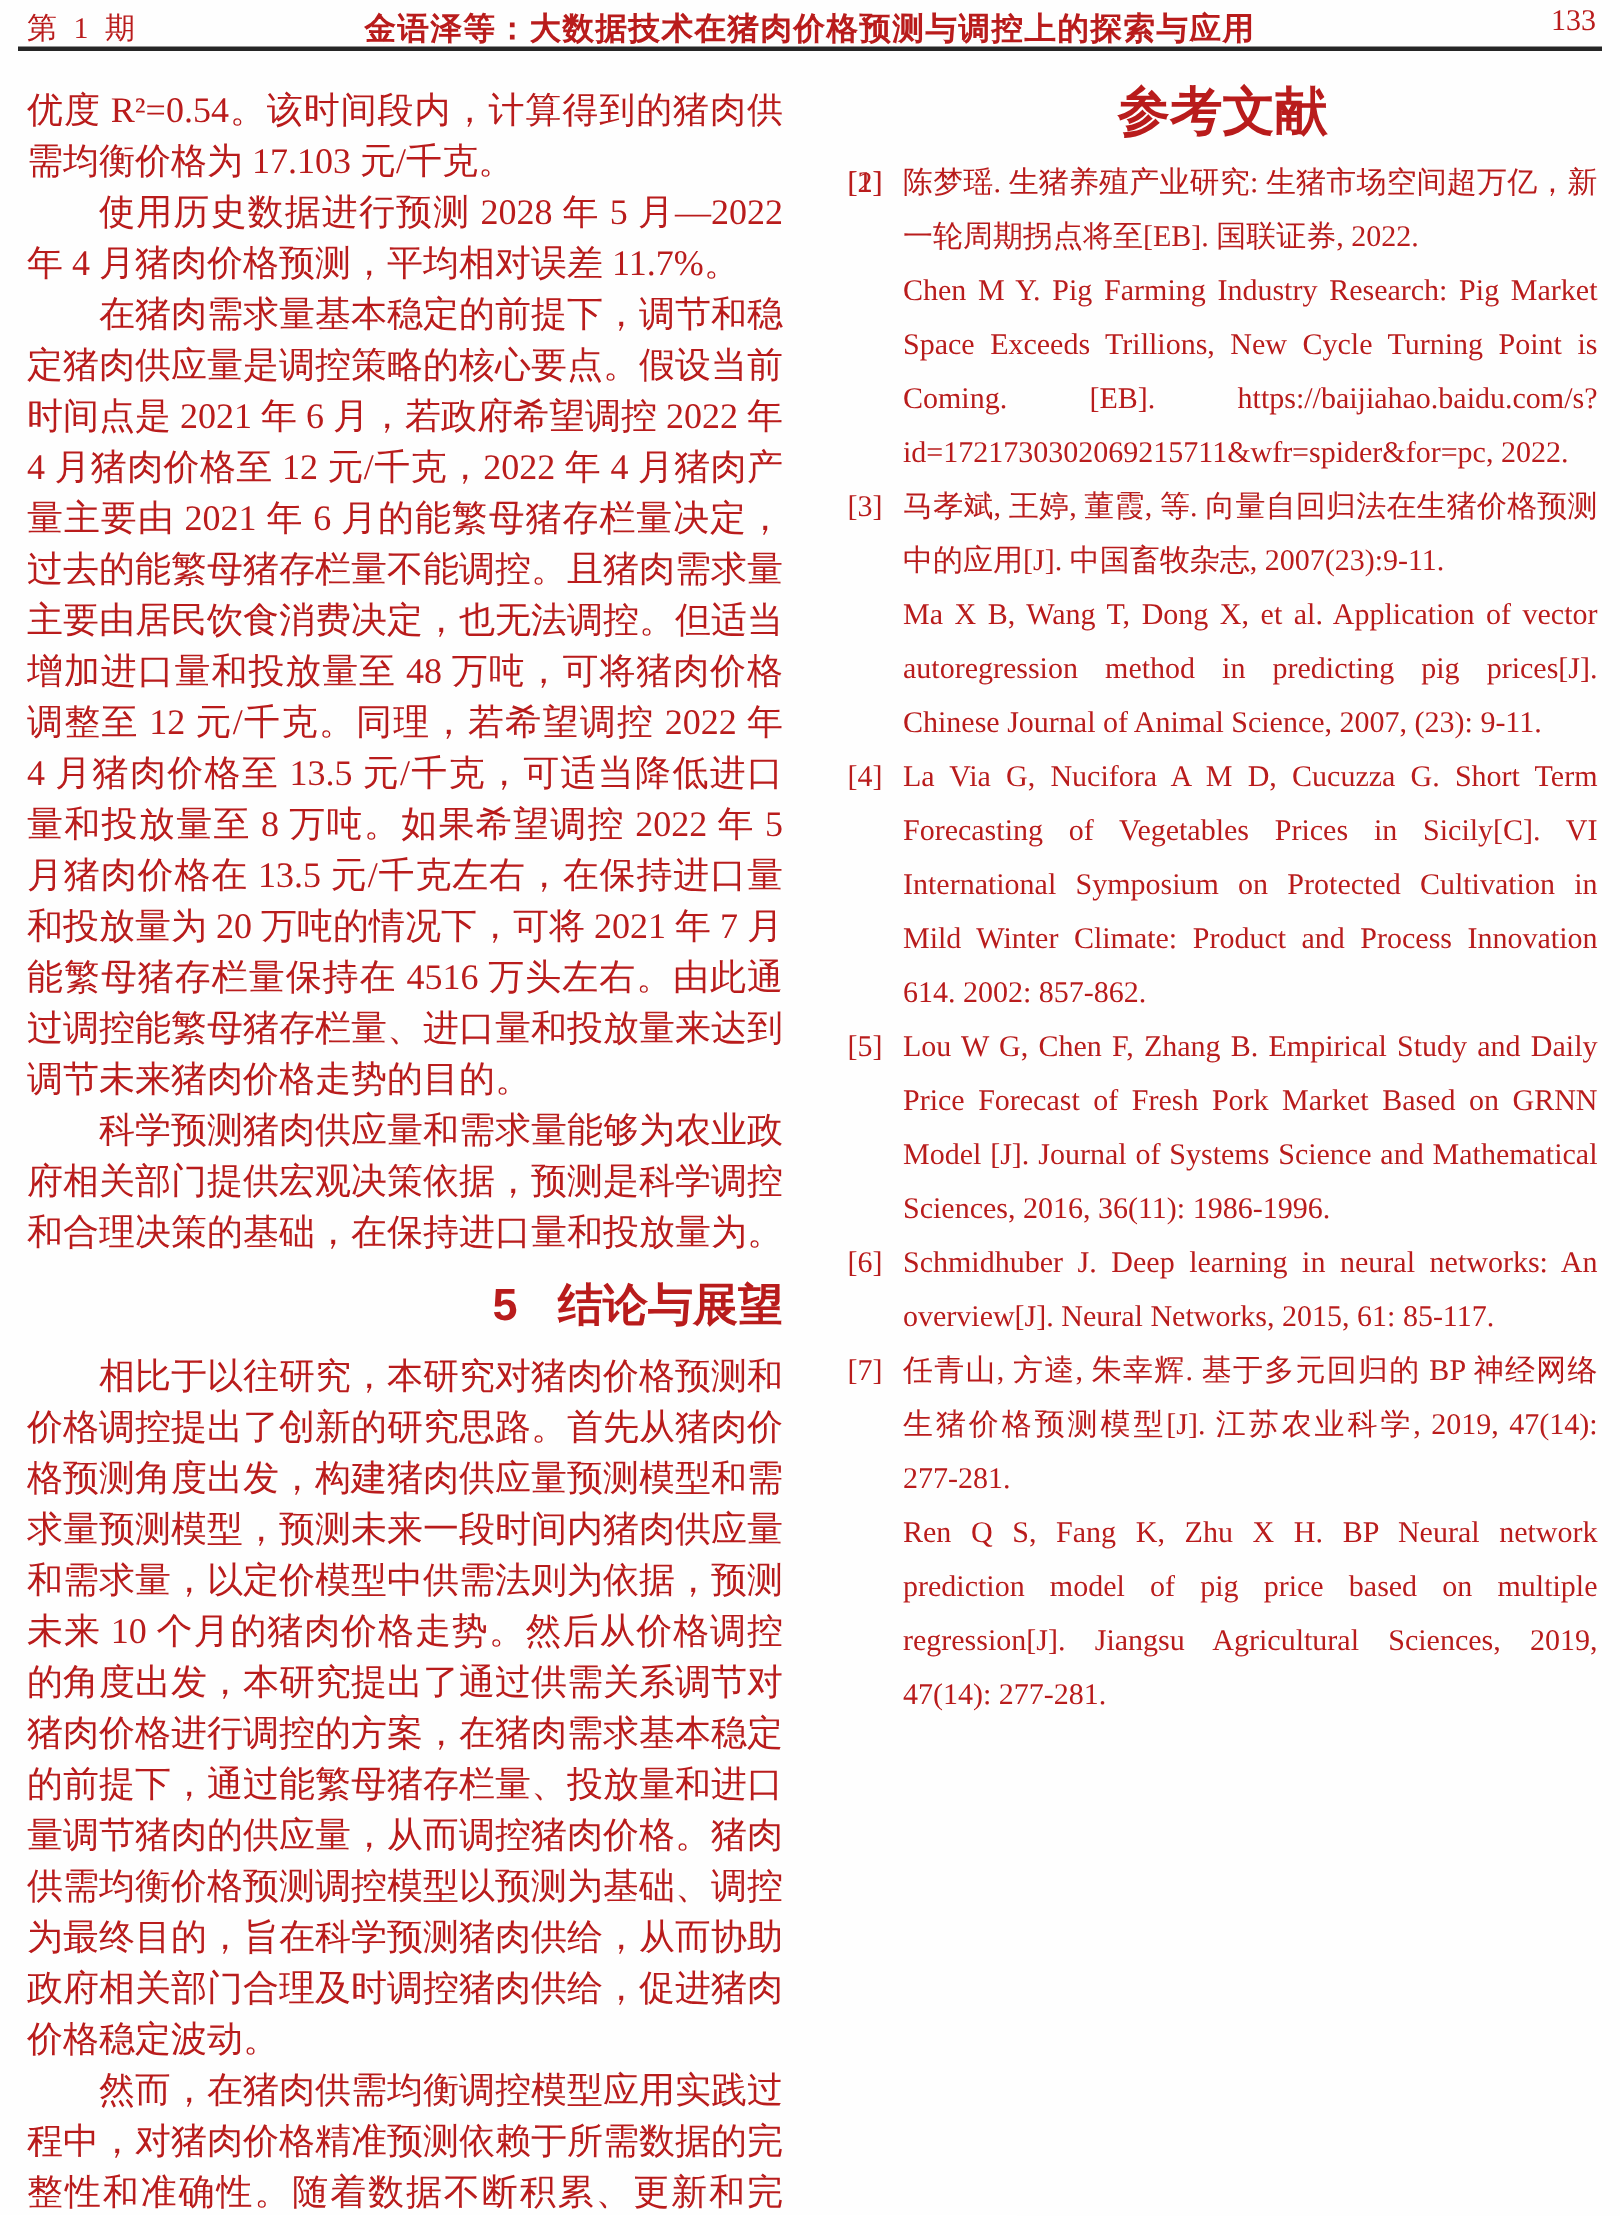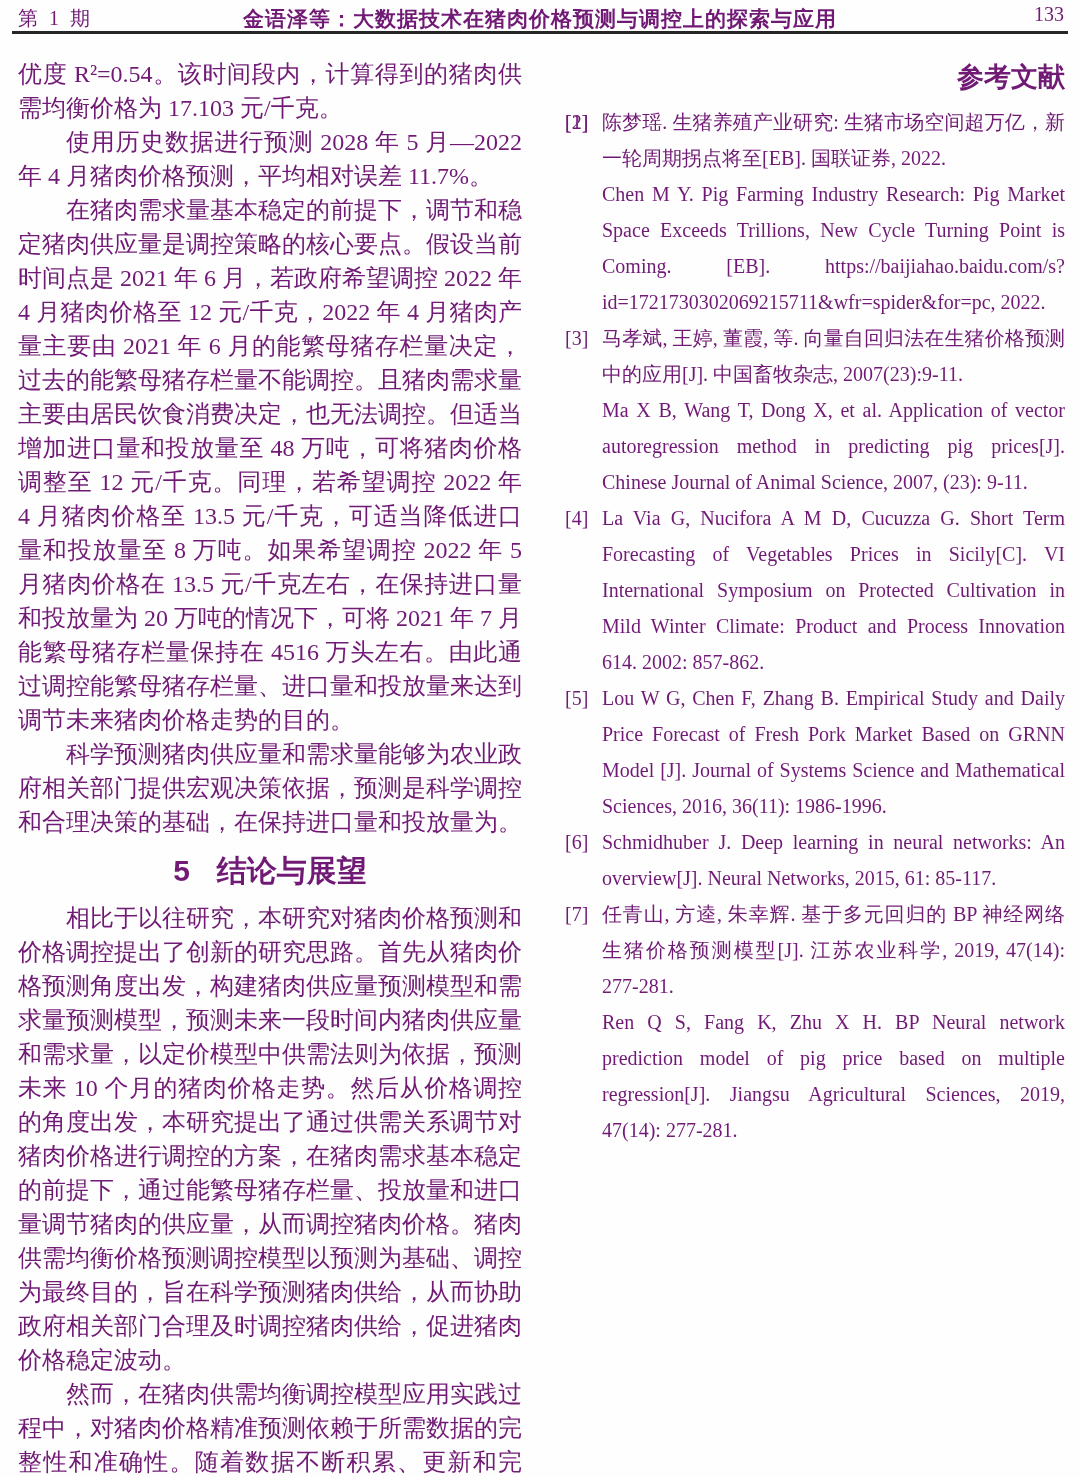--- a/index.html
+++ b/index.html
@@ -1,20 +1,20 @@
 <!DOCTYPE html>
 <html><head>
 <meta charset="utf-8">
 <style>
   html, body { margin:0; padding:0; background:#ffffff; }
   .page {
     position:relative; width:1080px; height:1477px;
     background:#fefefe; overflow:hidden;
     font-family:"Liberation Serif","DejaVu Serif",serif;
-    color:#701a75;
+    color:#b91c1c;
   }
   
   .hdr-issue  { position:absolute; left:18px;  top:5px; font-size:20px; letter-spacing:3px; }
   .hdr-title  {
     position:absolute; left:120px; right:120px; top:5px; text-align:center;
     font-family:"Liberation Sans","DejaVu Sans",sans-serif;
     font-weight:700; font-size:21px; letter-spacing:1px;
   }
   .hdr-page   { position:absolute; right:16px; top:3px; font-size:20px; }
   .hdr-rule   { position:absolute; left:12px; right:12px; top:31px; height:3px; background:#262626; }
@@ -22,33 +22,33 @@
   
   .col-left {
     position:absolute; left:18px; top:57px; width:504px;
     font-size:24px; line-height:34px; text-align:justify;
   }
   .col-left p { margin:0; text-indent:2em; }
   .col-left p.flush { text-indent:0; }
   .sec-head {
     margin:11px 0 9px 0; text-indent:0;
     font-family:"Liberation Sans","DejaVu Sans",sans-serif;
-    font-weight:600; font-size:30px; line-height:42px; text-align:center;
+    font-weight:600; font-size:30px; line-height:42px; text-align:right;
   }
   .sec-num { margin-right:27px; }
 
   
   .col-right {
     position:absolute; left:565px; top:57px; width:500px;
     font-size:20px; line-height:36px; text-align:justify;
   }
   .refs-head {
     margin:0 0 7px 0;
-    font-family:Liberation Sans, sans-serif;
-    font-weight:700; font-size:27px; line-height:40px; text-align:right;
+    font-family:Liberation Mono, monospace;
+    font-weight:700; font-size:35px; line-height:40px; text-align:center;
   }
   .ref { position:relative; padding-left:37px; }
   .ref-label { position:absolute; left:0; top:0; }
   .ref-part { margin:0; overflow-wrap:anywhere; }
 </style>
 </head>
 <body>
 
 <div class="page">
 

